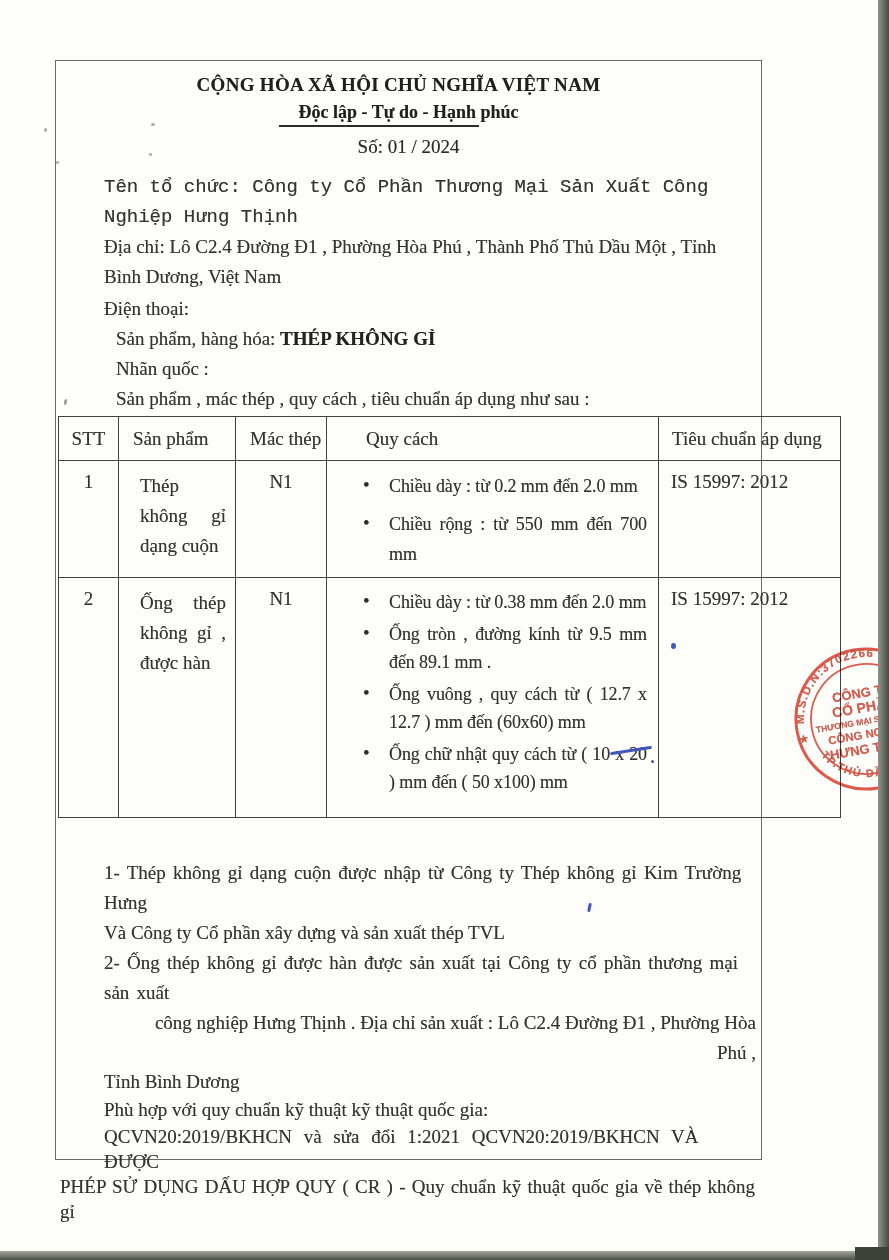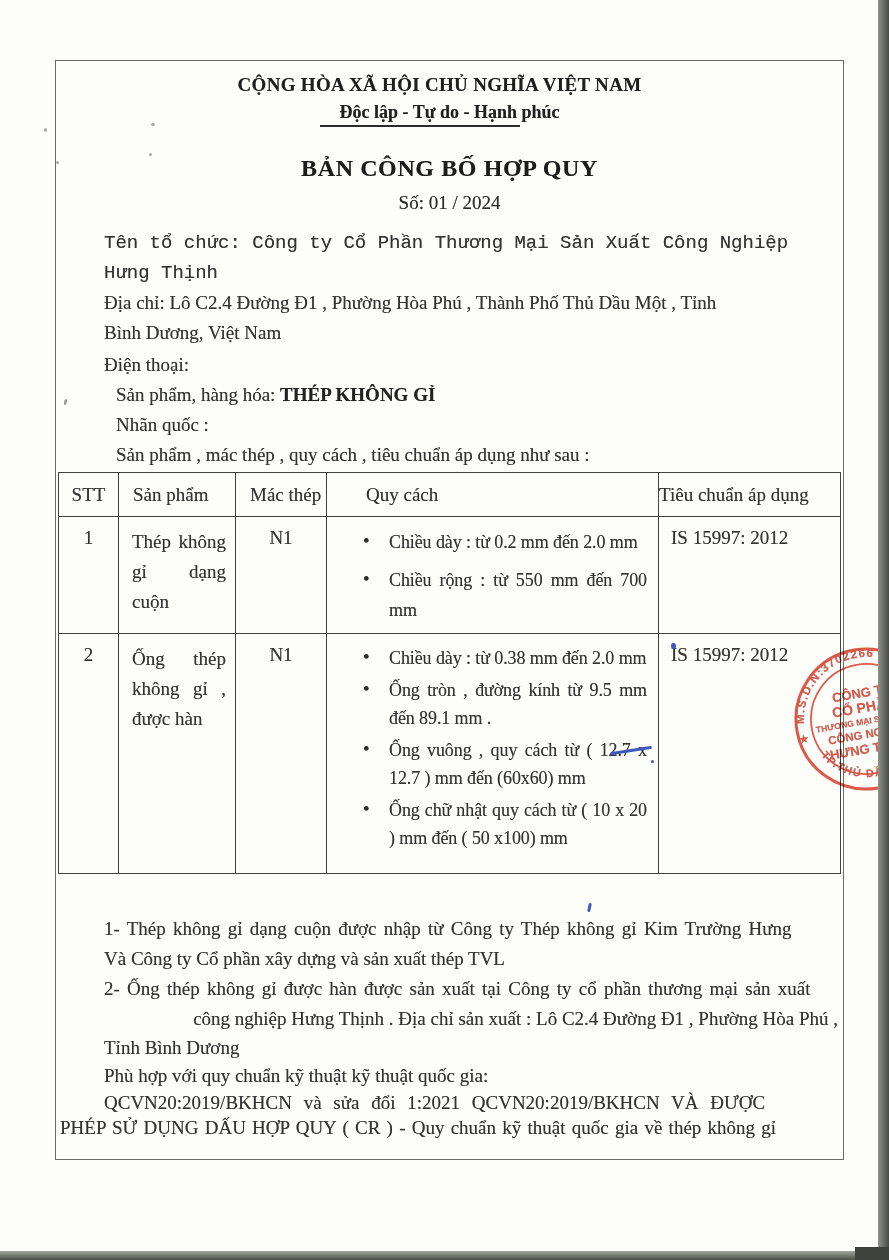--- a/index.html
+++ b/index.html
@@ -16,21 +16,21 @@
   
   .scan-right  { position:absolute; top:0; right:0; width:11px; height:100%;
                  background:linear-gradient(to right,#90938a,#474b41); z-index:50; }
   .scan-bottom { position:absolute; left:0; bottom:0; width:100%; height:9px;
                  background:linear-gradient(#a3a69c,#4c4f45); z-index:50; }
   .scan-corner { position:absolute; right:0; bottom:0; width:34px; height:13px;
                  background:#3f423a; z-index:51; }
   .speck { position:absolute; background:#a9a9a4; border-radius:50%; z-index:5; }
 
   
-  .frame { position:absolute; left:55px; top:60px; width:789px; height:1100px;
+  .frame { position:absolute; left:55px; top:60px; width:707px; height:1100px;
            border:1.6px solid #6a6a6a; }
 
   .center { text-align:center; }
   .nat-title { margin-top:11px; font-size:19px; font-weight:bold; color:#1f1f1f;
                letter-spacing:.3px; line-height:25px; transform:translateX(-10px); }
   .motto { margin-top:3px; font-size:18px; font-weight:bold; color:#1f1f1f; line-height:24px; }
   .motto-text { display:inline-block; position:relative; padding-bottom:3px; }
   .motto-text::after { content:""; position:absolute; left:-19px; right:40px; bottom:0;
                        height:2px; background:#2b2b2b; }
   .doc-title { margin-top:27px; font-size:24px; font-weight:bold; color:#1c1c1c;
@@ -45,23 +45,23 @@
 
   
   table { border-collapse:collapse; table-layout:fixed; width:782px;
           margin-left:-46px; margin-top:2px; }
   th, td { border:1.6px solid #414141; vertical-align:top; font-weight:normal;
            font-size:19px; }
   th { height:44px; vertical-align:middle; text-align:left;margin-left:20px; }
   .th-stt { text-align:center; }
   .th-sp, .th-mt { padding-left:14px; }
   .th-qc { padding-left:39px; }
-  .th-tc { }
+  .th-tc { padding-left:13px; }
   .td-stt { text-align:center; padding-top:10px; }
-  .td-sp  { padding:10px 9px 0 13px; text-align:justify; line-height:30px; }
+  .td-sp  { padding:10px 9px 0 21px; text-align:justify; line-height:30px; }
   .td-mt  { text-align:center; padding-top:10px; }
   .td-qc  { padding:10px 11px 0 0; }
   .td-tc  { padding:10px 6px 0 12px; }
   .row1 td { height:93px; }
   .row2 td { height:240px; }
   .spec { position:relative; margin:0 0 8px 62px; text-align:justify;
           line-height:30px; font-size:18px; letter-spacing:-.1px; }
   .row2 .spec { line-height:28px; margin-bottom:4px; }
   .spec::before { content:"•"; position:absolute; left:-26px; top:-1px; font-size:19px; color:#2e2e2e; }
 
@@ -91,21 +91,20 @@
 <div class="speck" style="left:151px;top:123px;width:4px;height:3px;"></div>
 <div class="speck" style="left:149px;top:153px;width:3px;height:3px;"></div>
 <div class="speck" style="left:64px;top:399px;width:3px;height:6px;transform:rotate(12deg);background:#9b9b96;"></div>
 
 <div class="frame">
 
   <div class="nat-title center">CỘNG HÒA XÃ HỘI CHỦ NGHĨA VIỆT NAM</div>
   <div class="motto center">
     <span class="motto-text">Độc lập - Tự do - Hạnh phúc</span>
   </div>
-  <div class="doc-title center">BẢN CÔNG BỐ HỢP QUY</div>
   <div class="doc-no center">Số: 01 / 2024</div>
 
   <div class="content">
     <div class="line mt13">Tên tổ chức: Công ty Cổ Phần Thương Mại Sản Xuất Công Nghiệp Hưng Thịnh</div>
     <div class="line">Địa chỉ: Lô C2.4 Đường Đ1 , Phường Hòa Phú , Thành Phố Thủ Dầu Một , Tỉnh</div>
     <div class="line">Bình Dương, Việt Nam</div>
     <div class="line mt2">Điện thoại:</div>
     <div class="line indent12"><span>Sản phẩm, hàng hóa: </span><span class="bold">THÉP KHÔNG GỈ</span></div>
     <div class="line indent12">Nhãn quốc :</div>
     <div class="line indent12">Sản phẩm , mác thép , quy cách , tiêu chuẩn áp dụng như sau :</div>

